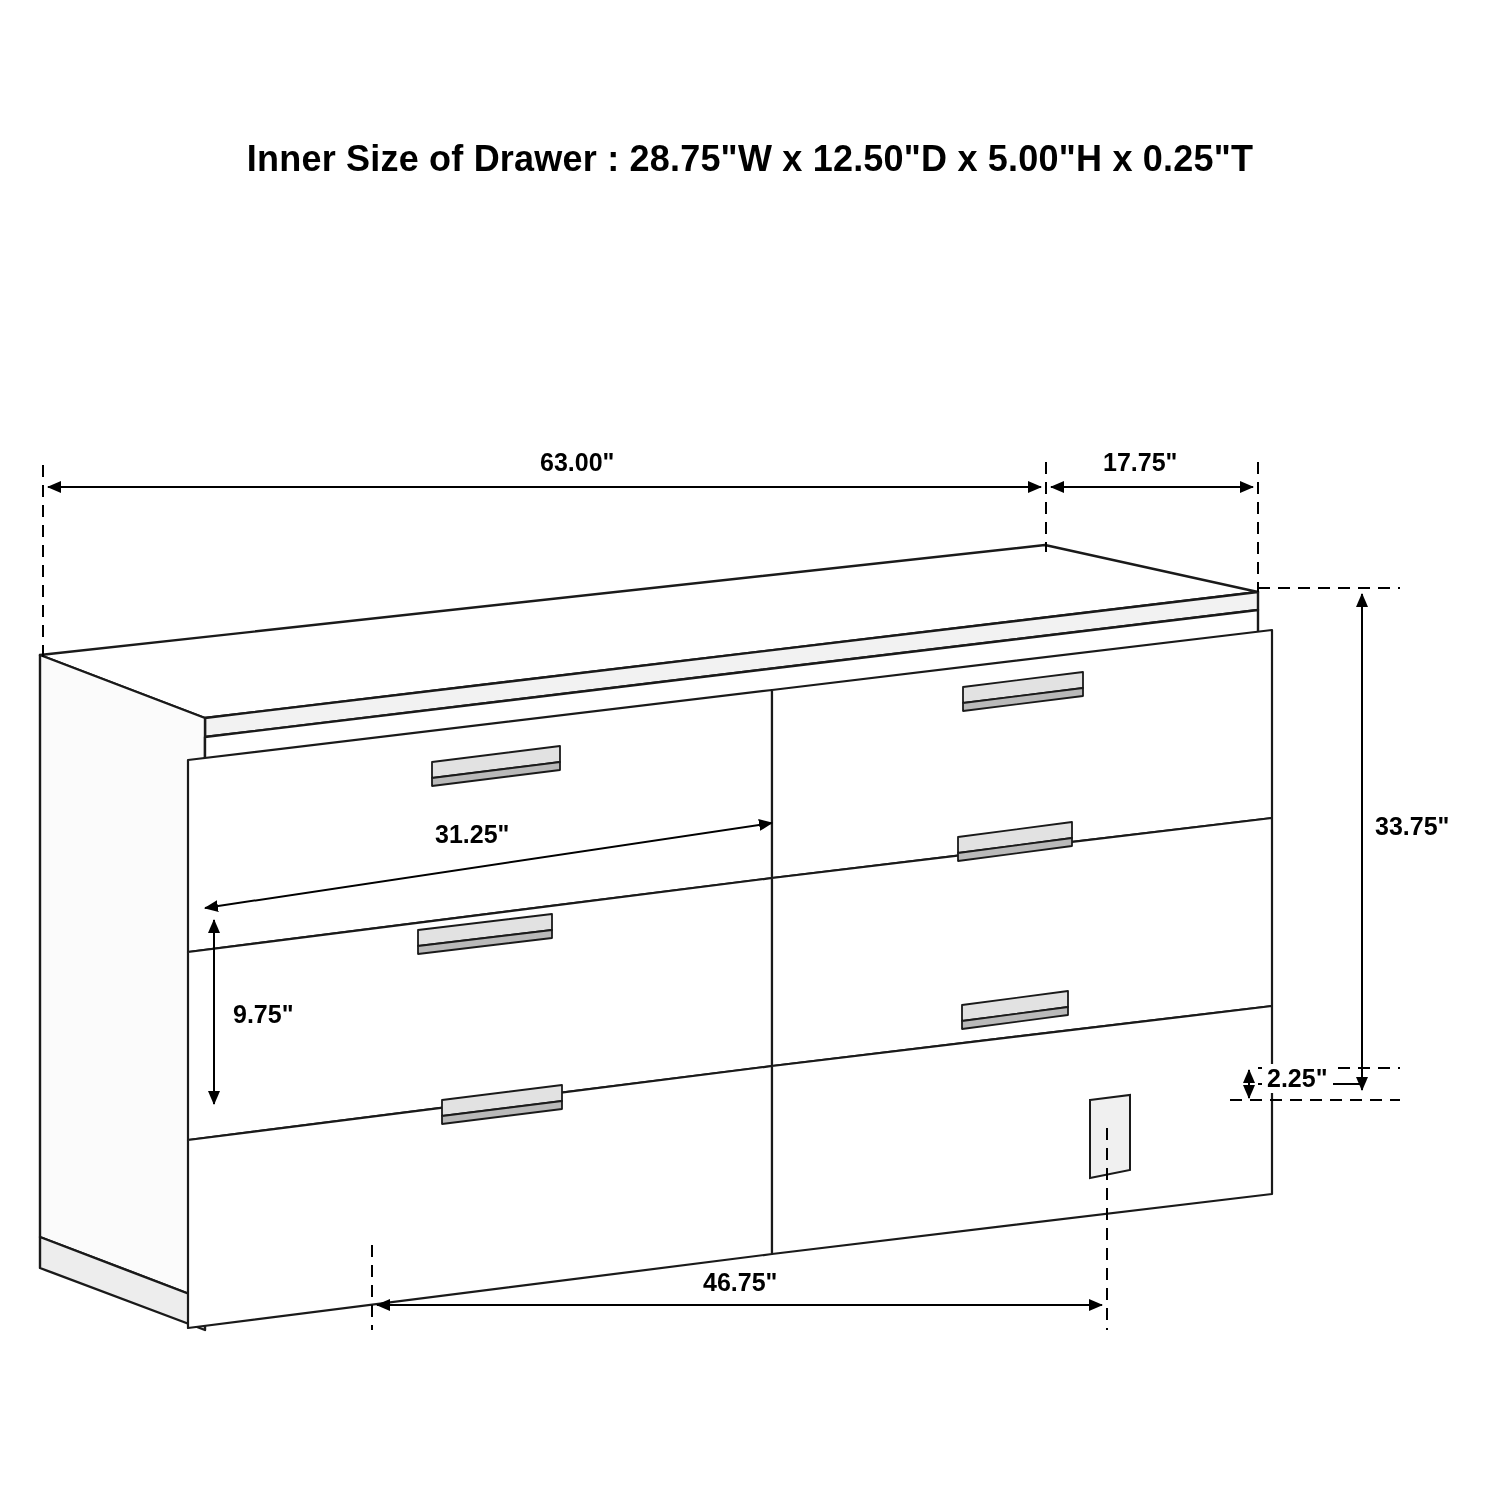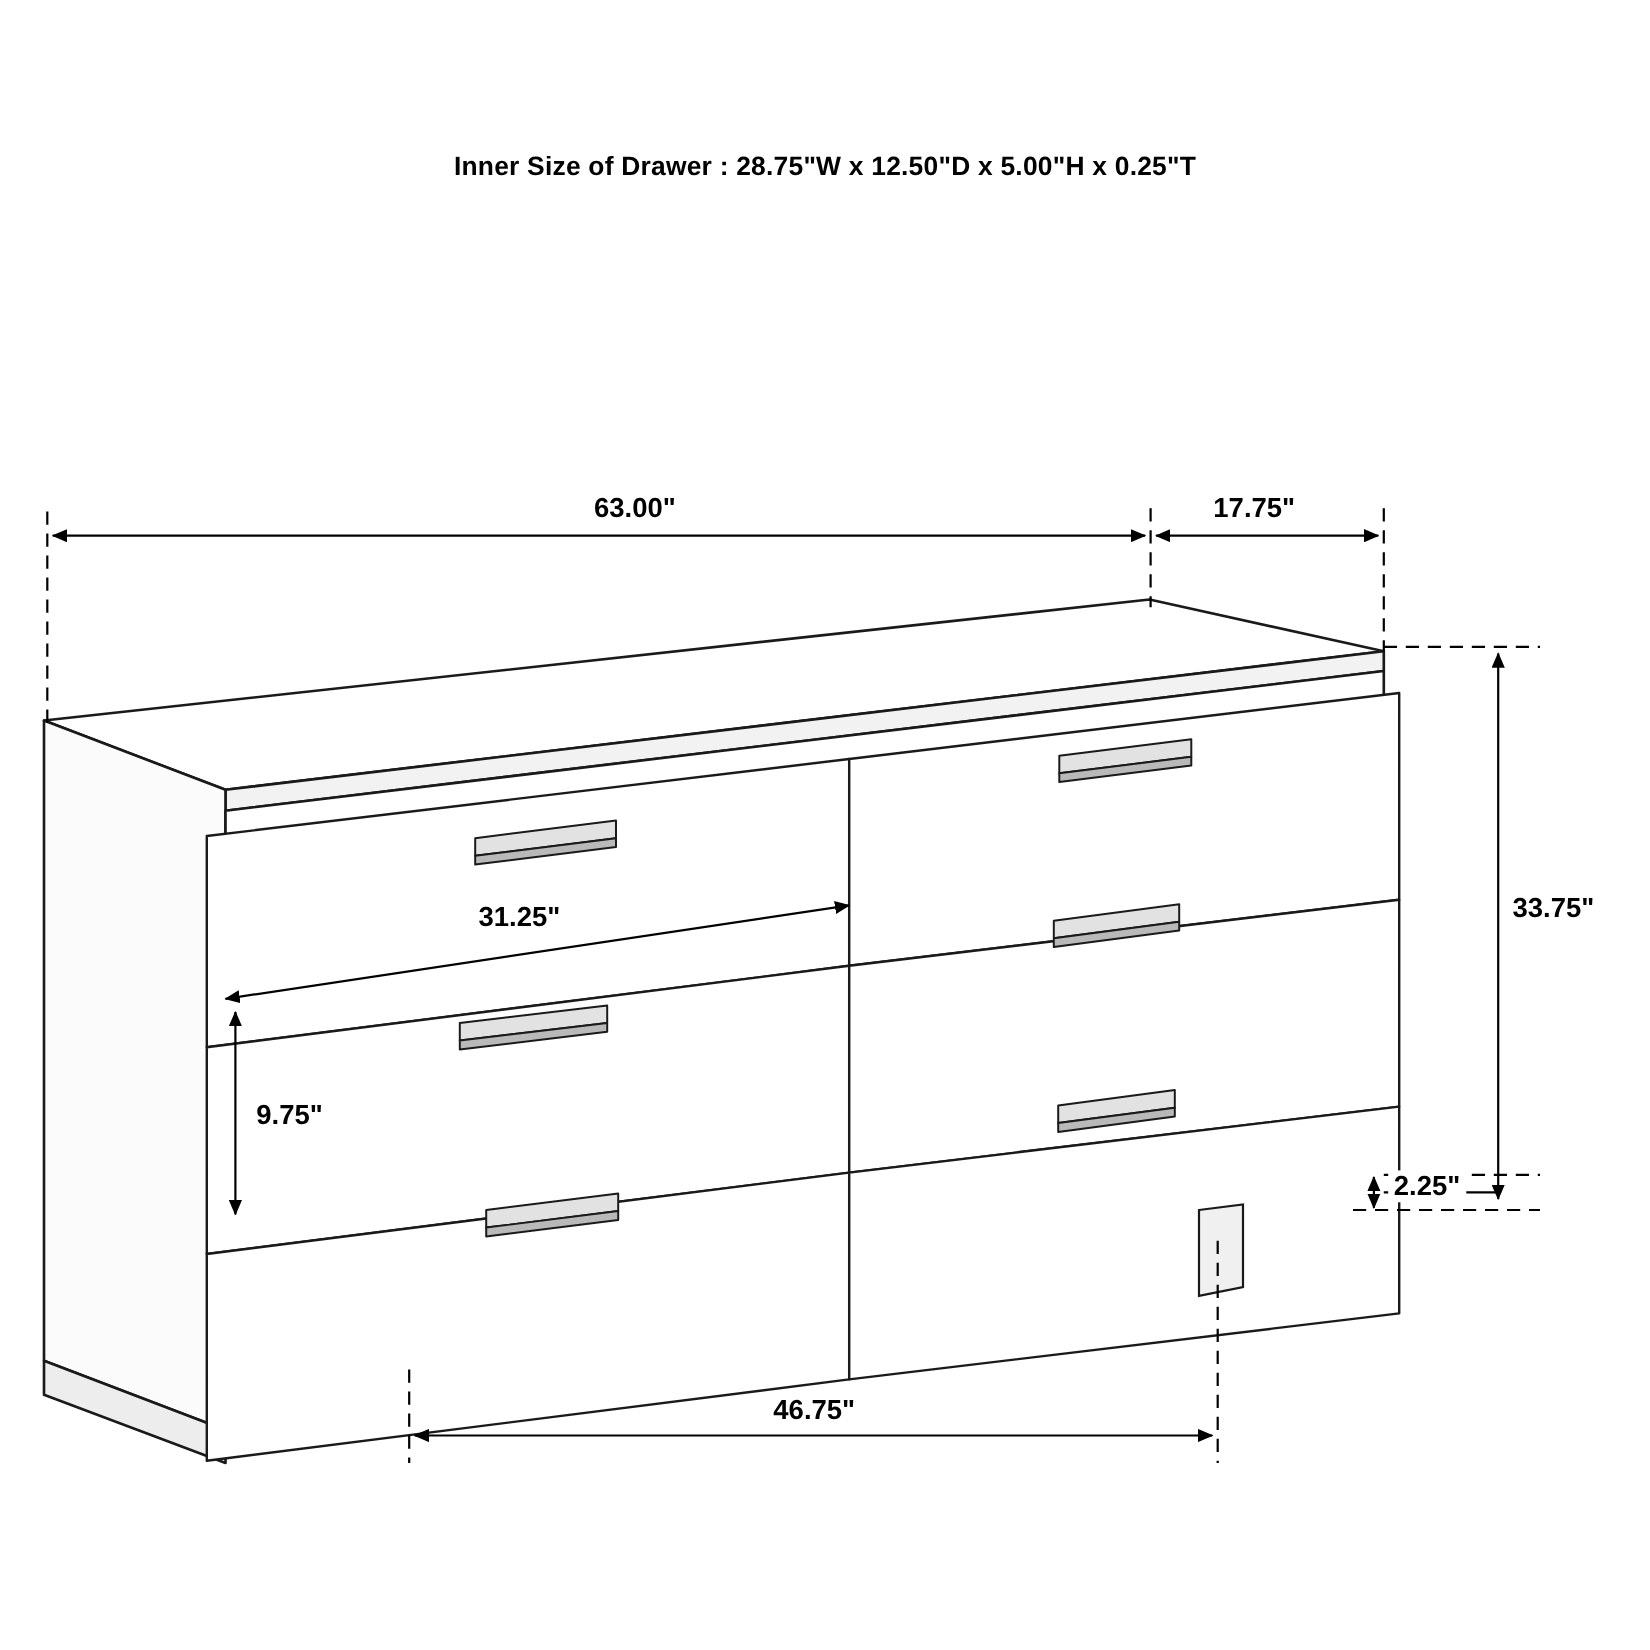--- a/index.html
+++ b/index.html
@@ -19,21 +19,21 @@
     position: relative;
     width: 1500px;
     height: 1500px;
   }
   #title {
     position: absolute;
     left: 0;
     top: 138px;
     width: 1500px;
     text-align: center;
-    font-size: 24px;
+    font-size: 36px;
     font-weight: bold;
     letter-spacing: 0.2px;
     color: #000;
     white-space: nowrap;
   }
   svg#drawing {
     position: absolute;
     left: 0;
     top: 0;
   }

